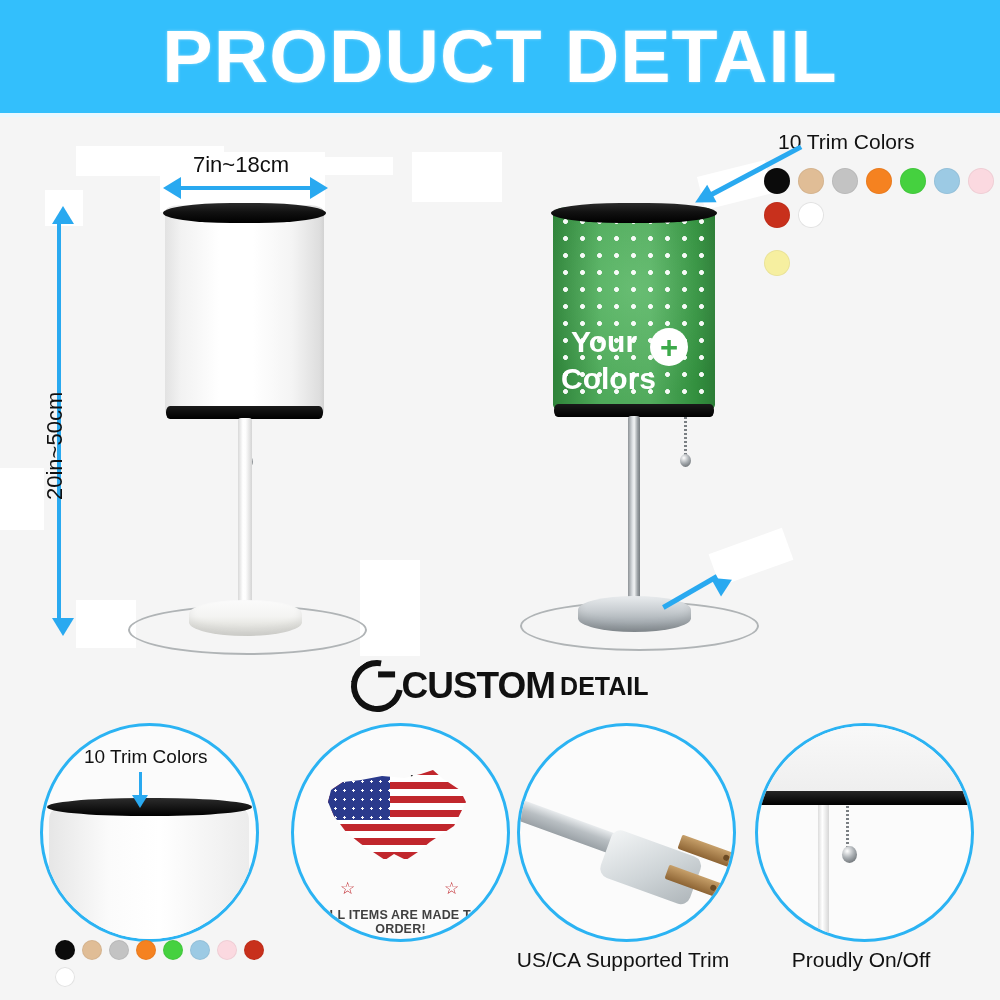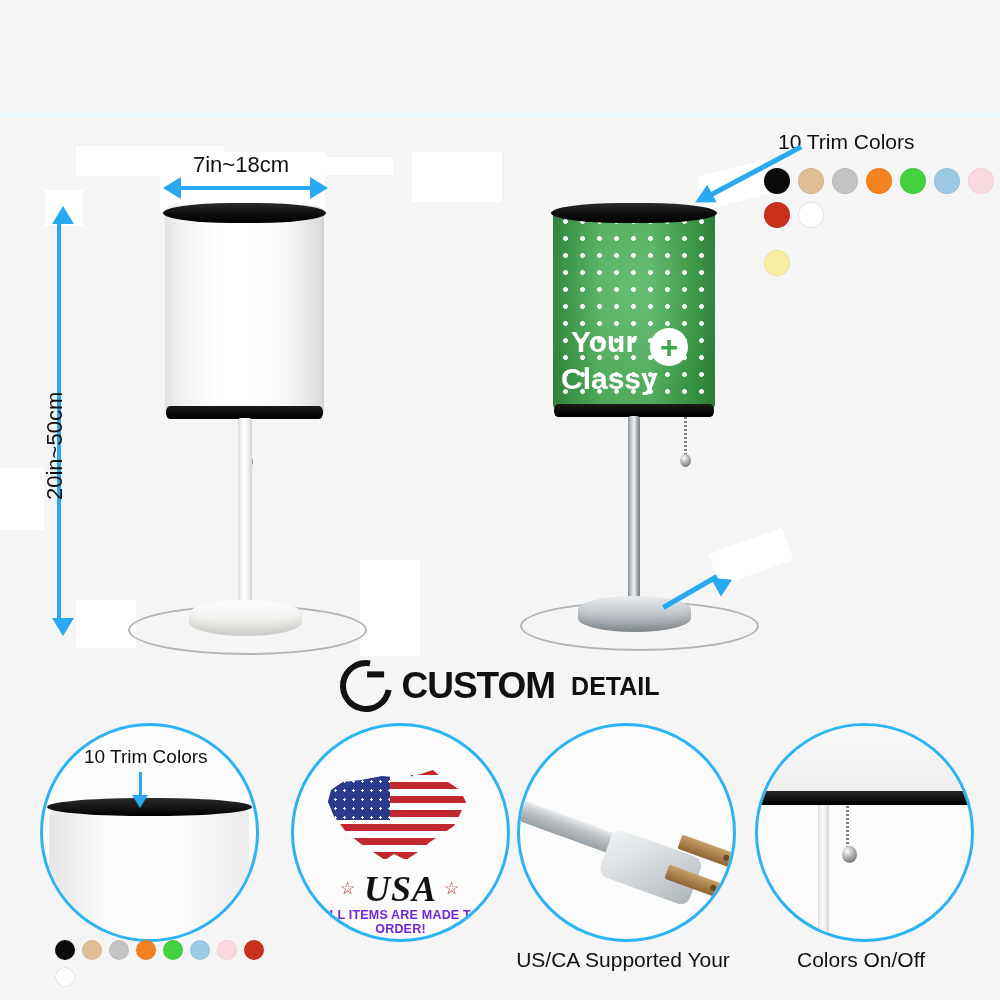--- a/index.html
+++ b/index.html
@@ -157,21 +157,21 @@
     border-right:19px solid #29a9f0;
   }
 
   
   .swatch-wrap{position:absolute;display:flex;flex-wrap:wrap;}
   .swatch{border-radius:50%;box-shadow:0 0 0 1px rgba(0,0,0,.05) inset;}
 
   
   .brand{
     position:absolute;left:0;width:1000px;text-align:left;
-    display:flex;align-items:center;justify-content:center;gap:15px;
+    display:flex;align-items:center;justify-content:center;gap:4px;
   }
   .brand-c{
     display:inline-block;width:40px;height:40px;border-radius:50%;
     border:6px solid #111;border-right-color:transparent;
     transform:rotate(-35deg);
     position:relative;margin-right:-6px;
   }
   .brand-c::after{
     content:"";position:absolute;right:-3px;top:13px;width:17px;height:6px;background:#111;
     transform:rotate(35deg);
@@ -218,21 +218,21 @@
     background:
       radial-gradient(#ffffff 1.1px, transparent 1.3px) 0 0/9px 9px,
       #2a3a8c;
   }
   .usa-word{
     position:absolute;width:100%;text-align:center;
     font-family:"Liberation Serif", serif;font-style:italic;font-weight:bold;color:#111;
   }
   .usa-sub{
     position:absolute;width:100%;text-align:center;
-    font-family:"Liberation Sans", sans-serif;font-weight:bold;color:#6d28d9;
+    font-family:"Liberation Sans", sans-serif;font-weight:bold;color:#404040;
   }
   .usa-star{position:absolute;color:#c1272d;}
 
   
   .plug-cord{
     position:absolute;border-radius:6px;
     background:linear-gradient(to bottom,#e9ecee,#b9bfc3 45%,#9aa1a6);
     transform-origin:left center;
   }
   .plug-body{
@@ -255,20 +255,23 @@
     position:absolute;width:0;height:0;
     border-left:8px solid transparent;border-right:8px solid transparent;
     border-top:13px solid #29a9f0;
   }
 </style>
 </head>
 <body>
 
 <div class="stage">
 
+  <div class="header">
+    <div class="header-title">PRODUCT DETAIL</div>
+  </div>
   <div class="header-underline"></div>
 
   <div class="patch" style="left:76px;top:146px;width:148px;height:30px;"></div>
   <div class="patch" style="left:160px;top:152px;width:165px;height:60px;"></div>
   <div class="patch" style="left:318px;top:157px;width:75px;height:18px;"></div>
   <div class="patch" style="left:45px;top:190px;width:38px;height:36px;"></div>
   <div class="patch" style="left:0px;top:468px;width:44px;height:62px;"></div>
   <div class="patch" style="left:412px;top:152px;width:90px;height:50px;"></div>
   <div class="patch" style="left:700px;top:168px;width:70px;height:34px;transform:rotate(-14deg);"></div>
   <div class="patch" style="left:712px;top:540px;width:78px;height:34px;transform:rotate(-20deg);"></div>
@@ -322,21 +325,21 @@
   <div class="dim-label-v" style="left:42px;top:500px;">20in~50cm</div>
 
   <div class="lamp">
     <div class="shade" style="left:553px;top:207px;width:162px;height:205px;">
       <div class="shade-body shade-green"></div>
       <div class="dots"></div>
       <div style="position:absolute;left:18px;top:118px;width:128px;height:80px;">
         <div style="position:absolute;left:0;top:0;color:#fff;font-weight:bold;font-size:30px;
                     font-family:'Liberation Sans',sans-serif;">Your</div>
         <div style="position:absolute;left:-10px;top:37px;color:#fff;font-weight:bold;font-size:30px;
-                    font-family:'Liberation Sans',sans-serif;">Classy</div>
+                    font-family:'Liberation Sans',sans-serif;">Colors</div>
         <div style="position:absolute;left:79px;top:3px;width:38px;height:38px;border-radius:50%;
                     background:#ffffff;display:flex;align-items:center;justify-content:center;
                     color:#3caa4a;font-size:31px;font-weight:bold;line-height:1;">+</div>
       </div>
     </div>
     <div class="trim" style="left:551px;top:203px;width:166px;height:20px;"></div>
     <div class="trim-bottom" style="left:554px;top:404px;width:160px;height:13px;"></div>
 
     <div class="chain" style="left:684px;top:417px;height:40px;"></div>
     <div class="chain-ball" style="left:680px;top:454px;"></div>
@@ -385,48 +388,47 @@
         <div style="flex-basis: 100%; height: 6px;"></div>
       </div>
   </div>
 
   <div class="feature">
     <div class="feature-circle" style="left:291px;top:723px;width:213px;height:213px;">
       <div class="usa-title" style="top:46px;left:24px;font-size:13px;">in the</div>
       <div class="usa-map" style="left:28px;top:42px;width:150px;height:100px;">
         <div class="usa-canton"></div>
       </div>
-      <div class="usa-word" style="top:142px;left:0;font-size:36px;letter-spacing:1px;">USA</div>
       <div class="usa-star" style="left:46px;top:152px;font-size:17px;">☆</div>
       <div class="usa-star" style="left:150px;top:152px;font-size:17px;">☆</div>
       <div class="usa-sub" style="top:182px;left:0;font-size:12.5px;letter-spacing:.2px;">ALL ITEMS ARE MADE TO ORDER!</div>
     </div>
   </div>
 
   <div class="feature">
     <div class="feature-circle" style="left:517px;top:723px;width:213px;height:213px;">
       <div class="plug-cord" style="left:-4px;top:72px;width:110px;height:21px;transform:rotate(20deg);"></div>
       <div class="plug-body" style="left:86px;top:100px;width:95px;height:50px;transform:rotate(20deg);"></div>
       <div class="plug-prong" style="left:160px;top:108px;width:64px;height:15px;transform:rotate(20deg);">
         <div class="plug-prong-hole" style="left:46px;top:4px;"></div>
       </div>
       <div class="plug-prong" style="left:147px;top:138px;width:64px;height:15px;transform:rotate(20deg);">
         <div class="plug-prong-hole" style="left:46px;top:4px;"></div>
       </div>
     </div>
-    <div class="feature-caption" style="left:498px;top:948px;width:250px;">US/CA Supported Your</div>
+    <div class="feature-caption" style="left:498px;top:948px;width:250px;">US/CA Supported Trim</div>
   </div>
 
   <div class="feature">
     <div class="feature-circle" style="left:755px;top:723px;width:213px;height:213px;">
       <div style="position:absolute;left:-6px;top:-10px;width:230px;height:80px;
                   background:linear-gradient(to bottom,#fafafa,#eeeeee);"></div>
       <div style="position:absolute;left:0px;top:65px;width:215px;height:14px;
                   background:linear-gradient(to bottom,#262626,#000);"></div>
       <div style="position:absolute;left:60px;top:79px;width:11px;height:135px;
                   background:linear-gradient(to right,#dcdcdc,#ffffff 40%,#d6d6d6);"></div>
       <div class="chain" style="left:88px;top:80px;height:43px;"></div>
       <div class="chain-ball" style="left:84px;top:120px;width:15px;height:17px;"></div>
     </div>
-    <div class="feature-caption" style="left:736px;top:948px;width:250px;">Colors On/Off</div>
+    <div class="feature-caption" style="left:736px;top:948px;width:250px;">Proudly On/Off</div>
   </div>
 
 </div>
 
 </body></html>

